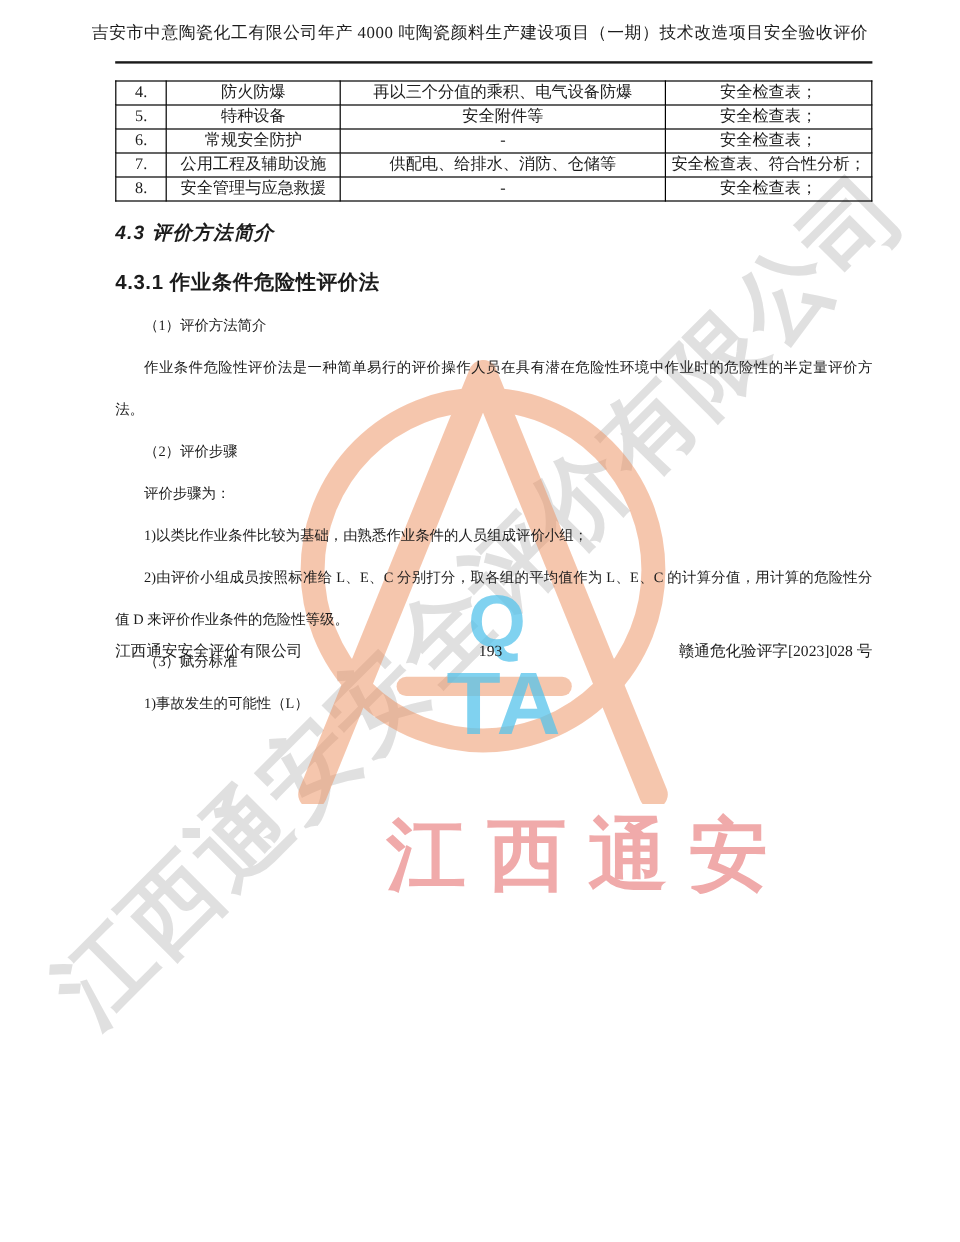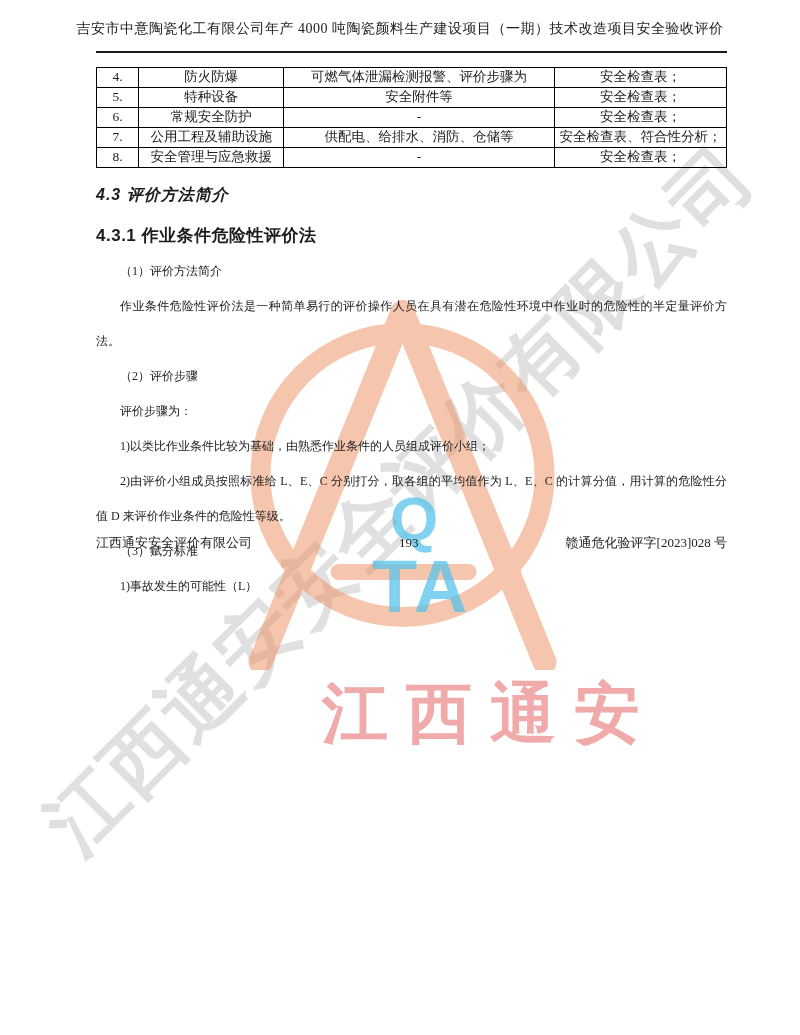--- a/index.html
+++ b/index.html
@@ -125,21 +125,21 @@
   <div class="content">
 
     <div class="doc-header">吉安市中意陶瓷化工有限公司年产 4000 吨陶瓷颜料生产建设项目（一期）技术改造项目安全验收评价</div>
     <div class="header-rule"></div>
 
     <table class="doc-table">
       <tbody>
         <tr>
           <td class="col-num">4.</td>
           <td class="col-item">防火防爆</td>
-          <td class="col-cont">可燃气体泄漏检测报警、评价步骤为</td>
+          <td class="col-cont">再以三个分值的乘积、电气设备防爆</td>
           <td class="col-meth">安全检查表；</td>
         </tr>
         <tr>
           <td>5.</td>
           <td>特种设备</td>
           <td>安全附件等</td>
           <td>安全检查表；</td>
         </tr>
         <tr>
           <td>6.</td>

